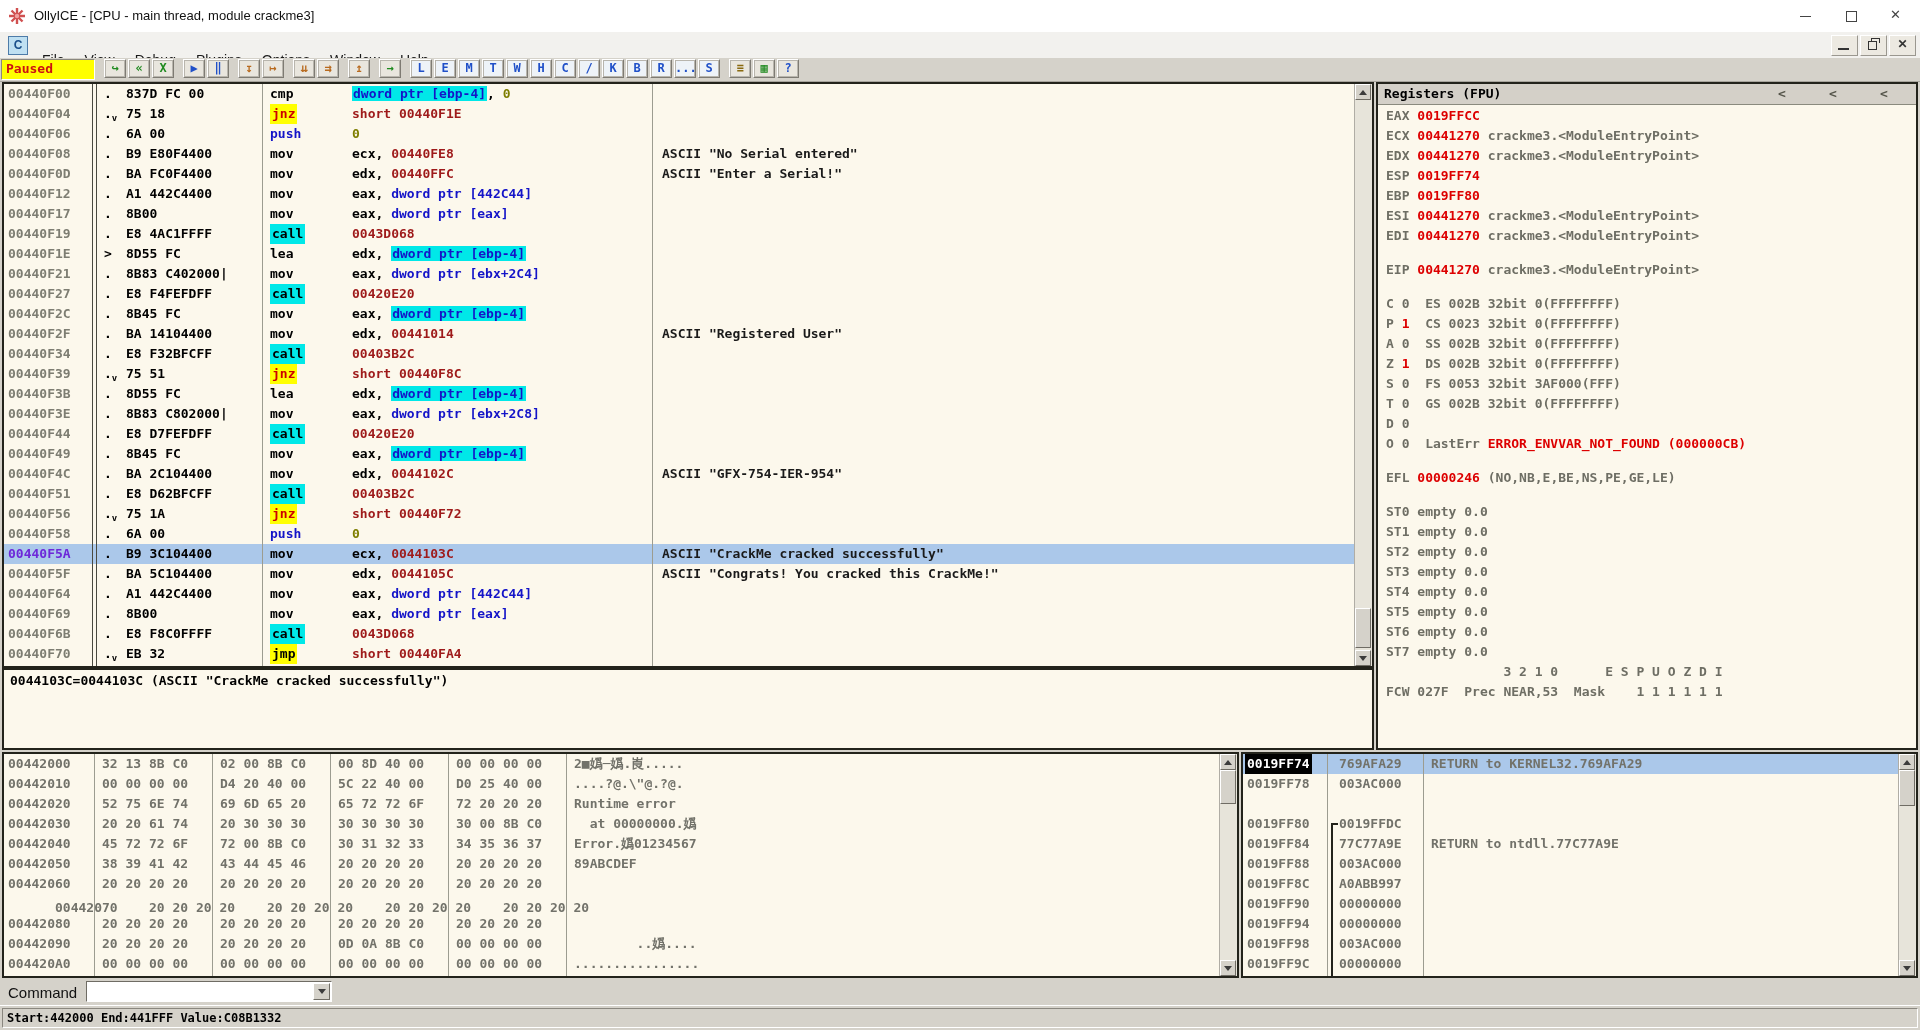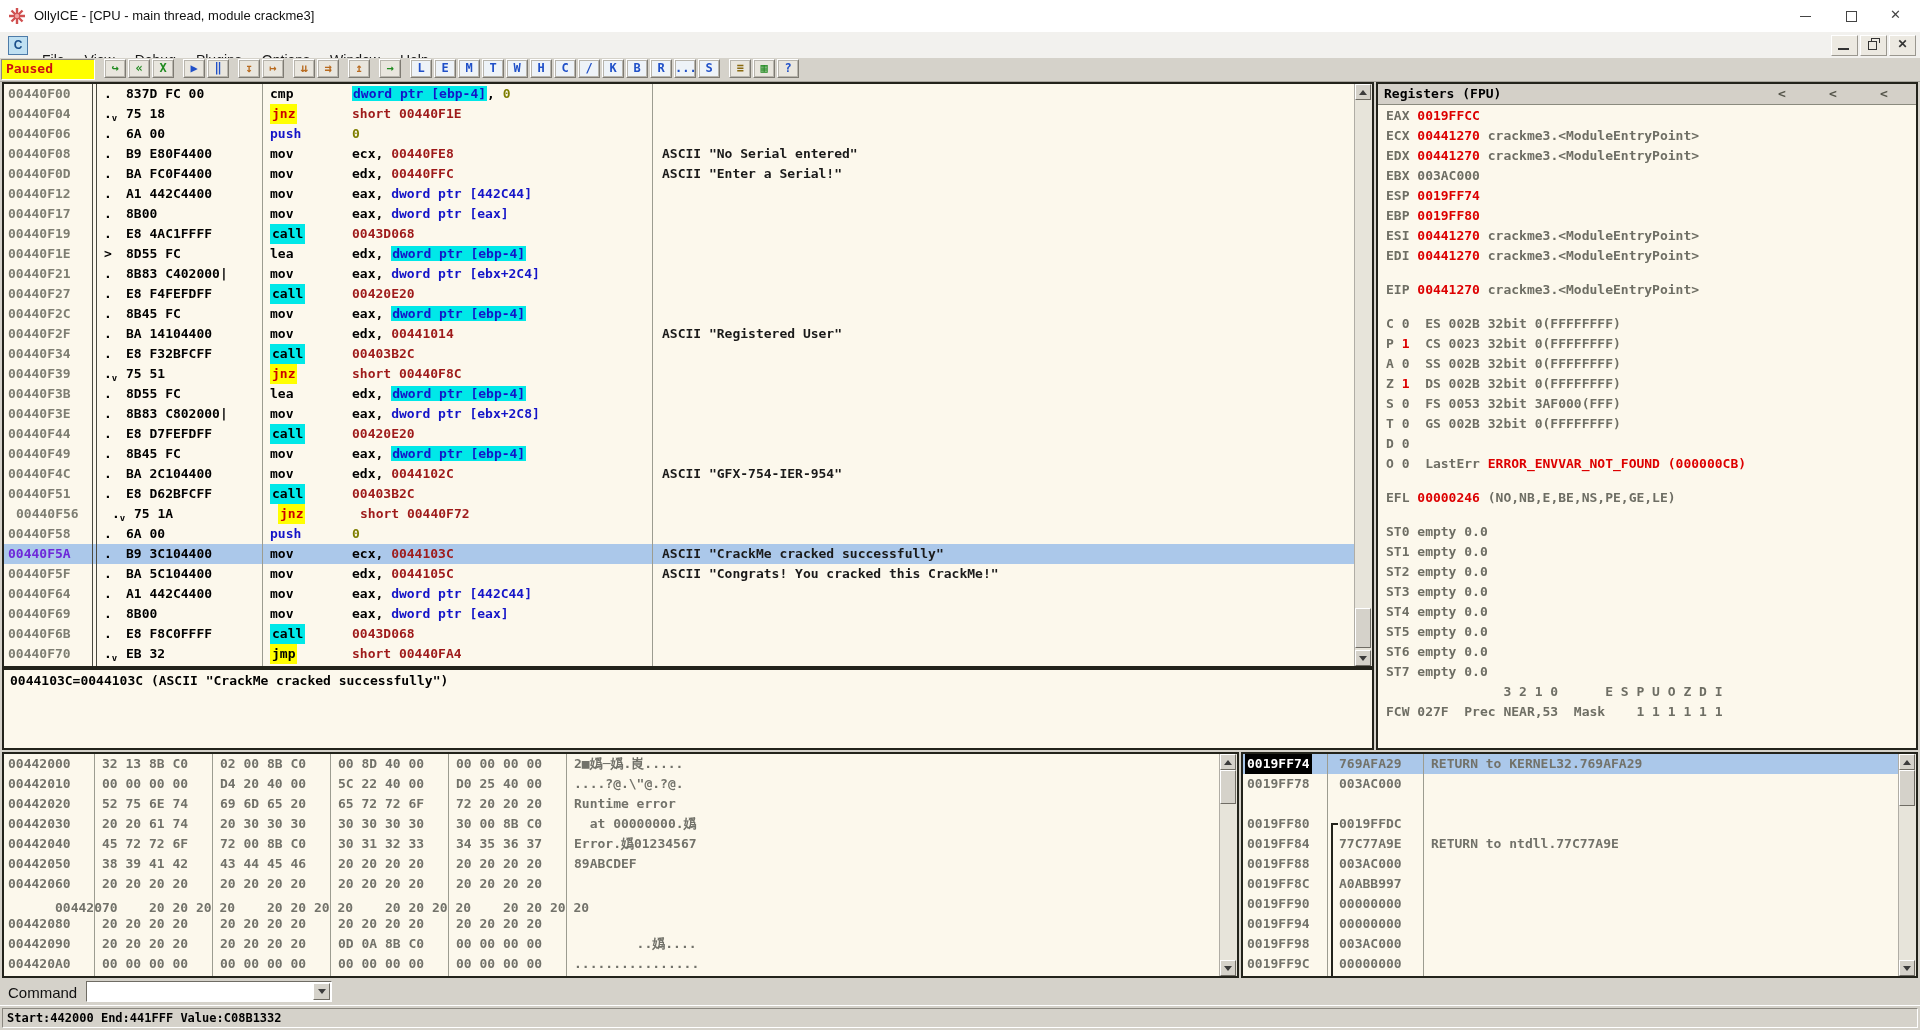--- a/index.html
+++ b/index.html
@@ -314,21 +314,21 @@
           <span class="dops"><i class="tk-k">edx, </i><i class="tk-a">0044102C</i></span>
           <span class="dcm">ASCII "GFX-754-IER-954"</span>
         </div>
         <div class="drow" style="top: 400px;">
           <span class="daddr">00440F51</span>
           <span class="dpre">.</span>
           <span class="dbytes">E8 D62BFCFF</span>
           <span class="dmn m-call">call</span>
           <span class="dops"><i class="tk-a">00403B2C</i></span>
         </div>
-        <div class="drow" style="top: 420px; margin-left: 8px;">
+        <div class="drow" style="top: 420px;">
           <span class="daddr">00440F56</span>
           <span class="dpre">.<span class="dv">v</span></span>
           <span class="dbytes">75 1A</span>
           <span class="dmn m-jcc">jnz</span>
           <span class="dops"><i class="tk-a">short 00440F72</i></span>
         </div>
         <div class="drow" style="top: 440px;">
           <span class="daddr">00440F58</span>
           <span class="dpre">.</span>
           <span class="dbytes">6A 00</span>
@@ -403,21 +403,20 @@
     <div class="regs-title">
       <span>Registers (FPU)</span>
       <span class="regchev" style="left:400px">&lt;</span>
       <span class="regchev" style="left:451px">&lt;</span>
       <span class="regchev" style="left:502px">&lt;</span>
     </div>
     <div id="regs-body">
         <div class="rline"><span class="rk-g">EAX </span><span class="rk-r">0019FFCC</span></div>
         <div class="rline"><span class="rk-g">ECX </span><span class="rk-r">00441270</span><span class="rk-g"> crackme3.&lt;ModuleEntryPoint&gt;</span></div>
         <div class="rline"><span class="rk-g">EDX </span><span class="rk-r">00441270</span><span class="rk-g"> crackme3.&lt;ModuleEntryPoint&gt;</span></div>
-        <div class="rline"><span class="rk-g">EBX </span><span class="rk-g">003AC000</span></div>
         <div class="rline"><span class="rk-g">ESP </span><span class="rk-r">0019FF74</span></div>
         <div class="rline"><span class="rk-g">EBP </span><span class="rk-r">0019FF80</span></div>
         <div class="rline"><span class="rk-g">ESI </span><span class="rk-r">00441270</span><span class="rk-g"> crackme3.&lt;ModuleEntryPoint&gt;</span></div>
         <div class="rline"><span class="rk-g">EDI </span><span class="rk-r">00441270</span><span class="rk-g"> crackme3.&lt;ModuleEntryPoint&gt;</span></div>
         <div class="rblank"></div>
         <div class="rline"><span class="rk-g">EIP </span><span class="rk-r">00441270</span><span class="rk-g"> crackme3.&lt;ModuleEntryPoint&gt;</span></div>
         <div class="rblank"></div>
         <div class="rline"><span class="rk-g">C 0  ES 002B 32bit 0(FFFFFFFF)</span></div>
         <div class="rline"><span class="rk-g">P </span><span class="rk-r">1</span><span class="rk-g">  CS 0023 32bit 0(FFFFFFFF)</span></div>
         <div class="rline"><span class="rk-g">A 0  SS 002B 32bit 0(FFFFFFFF)</span></div>

